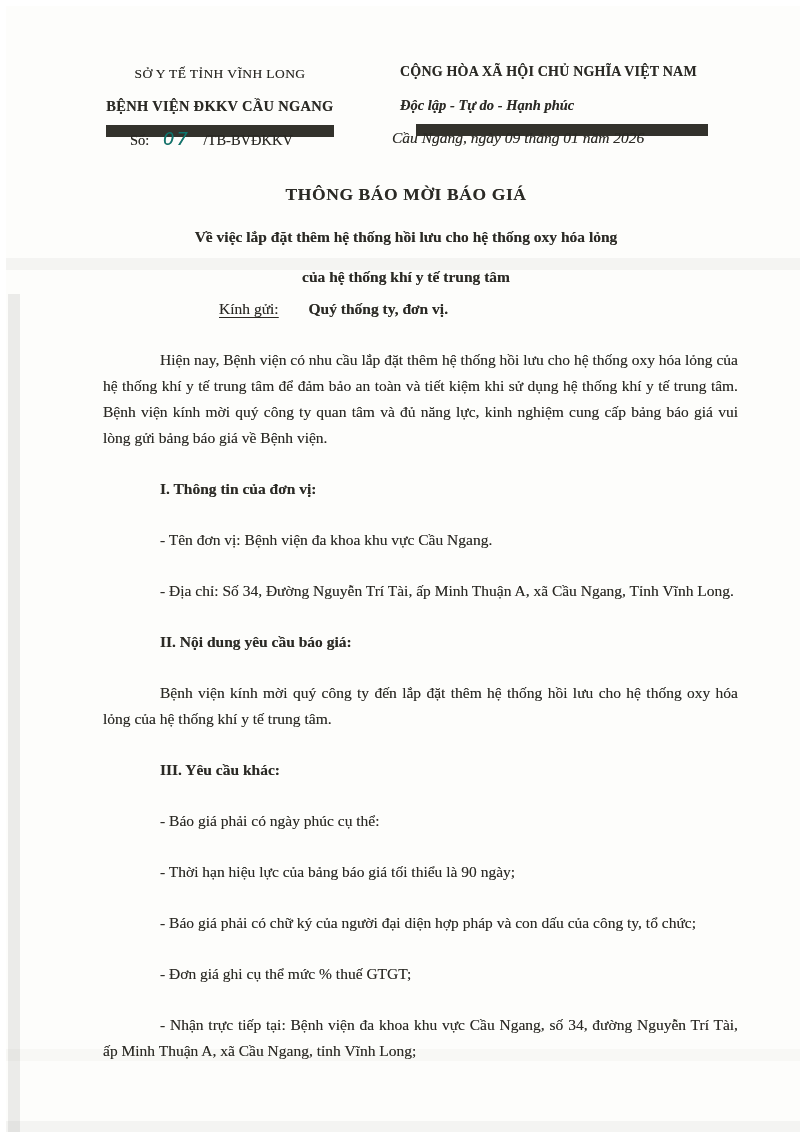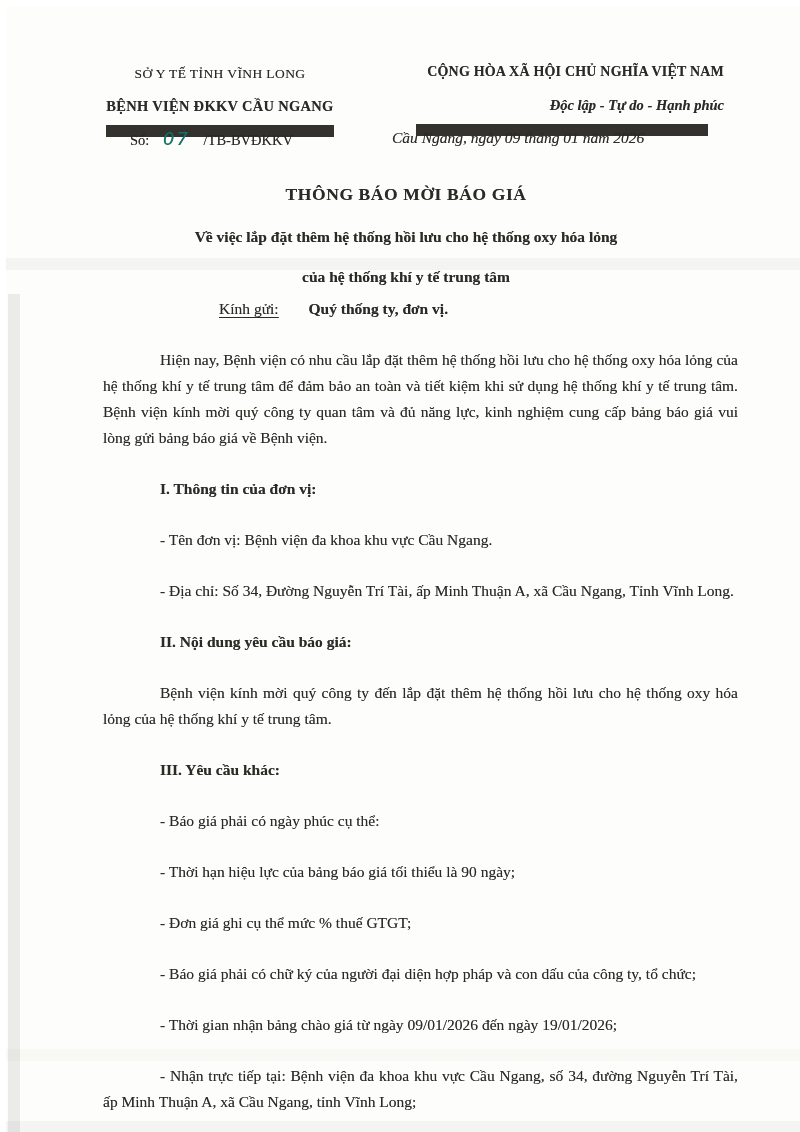--- a/index.html
+++ b/index.html
@@ -19,21 +19,21 @@
   .header-left {
     position: absolute; left: 78px; top: 48px; width: 272px;
     text-align: center;
   }
   .header-left .org-parent { font-size: 13.5px; letter-spacing: 0.4px; }
   .header-left .org-name   { font-size: 14.5px; font-weight: bold; letter-spacing: 0.3px; margin-top: 4px; }
   .header-left .rule { width: 228px; height: 2px; background: #33322c; margin: 4px auto 0; }
 
   .header-right {
     position: absolute; left: 382px; top: 46px; width: 348px;
-    text-align: right;
+    text-align: left;
   }
   .header-right .national-title { font-size: 14px; font-weight: bold; letter-spacing: 0.2px; }
   .header-right .motto          { font-size: 14.5px; font-weight: bold; margin-top: 5px; font-style: italic; }
   .header-right .rule { width: 292px; height: 2px; background: #33322c; margin: 4px auto 0; }
 
   .number-line {
     position: absolute; left: 112px; top: 116px; font-size: 14.5px;
   }
   .number-line .handwritten {
     font-family: "DejaVu Sans", sans-serif;
@@ -129,23 +129,22 @@
     <p class="sec-heading">I. Thông tin của đơn vị:</p>
     <p class="list-item">- Tên đơn vị: Bệnh viện đa khoa khu vực Cầu Ngang.</p>
     <p class="list-item">- Địa chỉ: Số 34, Đường Nguyễn Trí Tài, ấp Minh Thuận A, xã Cầu Ngang, Tỉnh Vĩnh Long.</p>
 
     <p class="sec-heading">II. Nội dung yêu cầu báo giá:</p>
     <p class="para">Bệnh viện kính mời quý công ty đến lắp đặt thêm hệ thống hồi lưu cho hệ thống oxy hóa lỏng của hệ thống khí y tế trung tâm.</p>
 
     <p class="sec-heading">III. Yêu cầu khác:</p>
     <p class="list-item">- Báo giá phải có ngày phúc cụ thể:</p>
     <p class="list-item">- Thời hạn hiệu lực của bảng báo giá tối thiểu là 90 ngày;</p>
+    <p class="list-item">- Báo giá phải có chữ ký của người đại diện hợp pháp và con dấu của công ty, tổ chức;</p>
     <p class="list-item">- Đơn giá ghi cụ thể mức % thuế GTGT;</p>
-    <p class="list-item">- Báo giá phải có chữ ký của người đại diện hợp pháp và con dấu của công ty, tổ chức;</p>
-    <p class="list-item">- Thời gian nhận bảng chào giá từ ngày 09/01/2026 đến ngày 19/01/2026;</p>
     <p class="list-item">- Nhận trực tiếp tại: Bệnh viện đa khoa khu vực Cầu Ngang, số 34, đường Nguyễn Trí Tài, ấp Minh Thuận A, xã Cầu Ngang, tỉnh Vĩnh Long;</p>
 
   </div>
 
   <div class="seam-top"></div>
   <div class="edge-left"></div>
   <div class="seam-faint"></div>
   <div class="seam-bottom"></div>
 
 </div>

